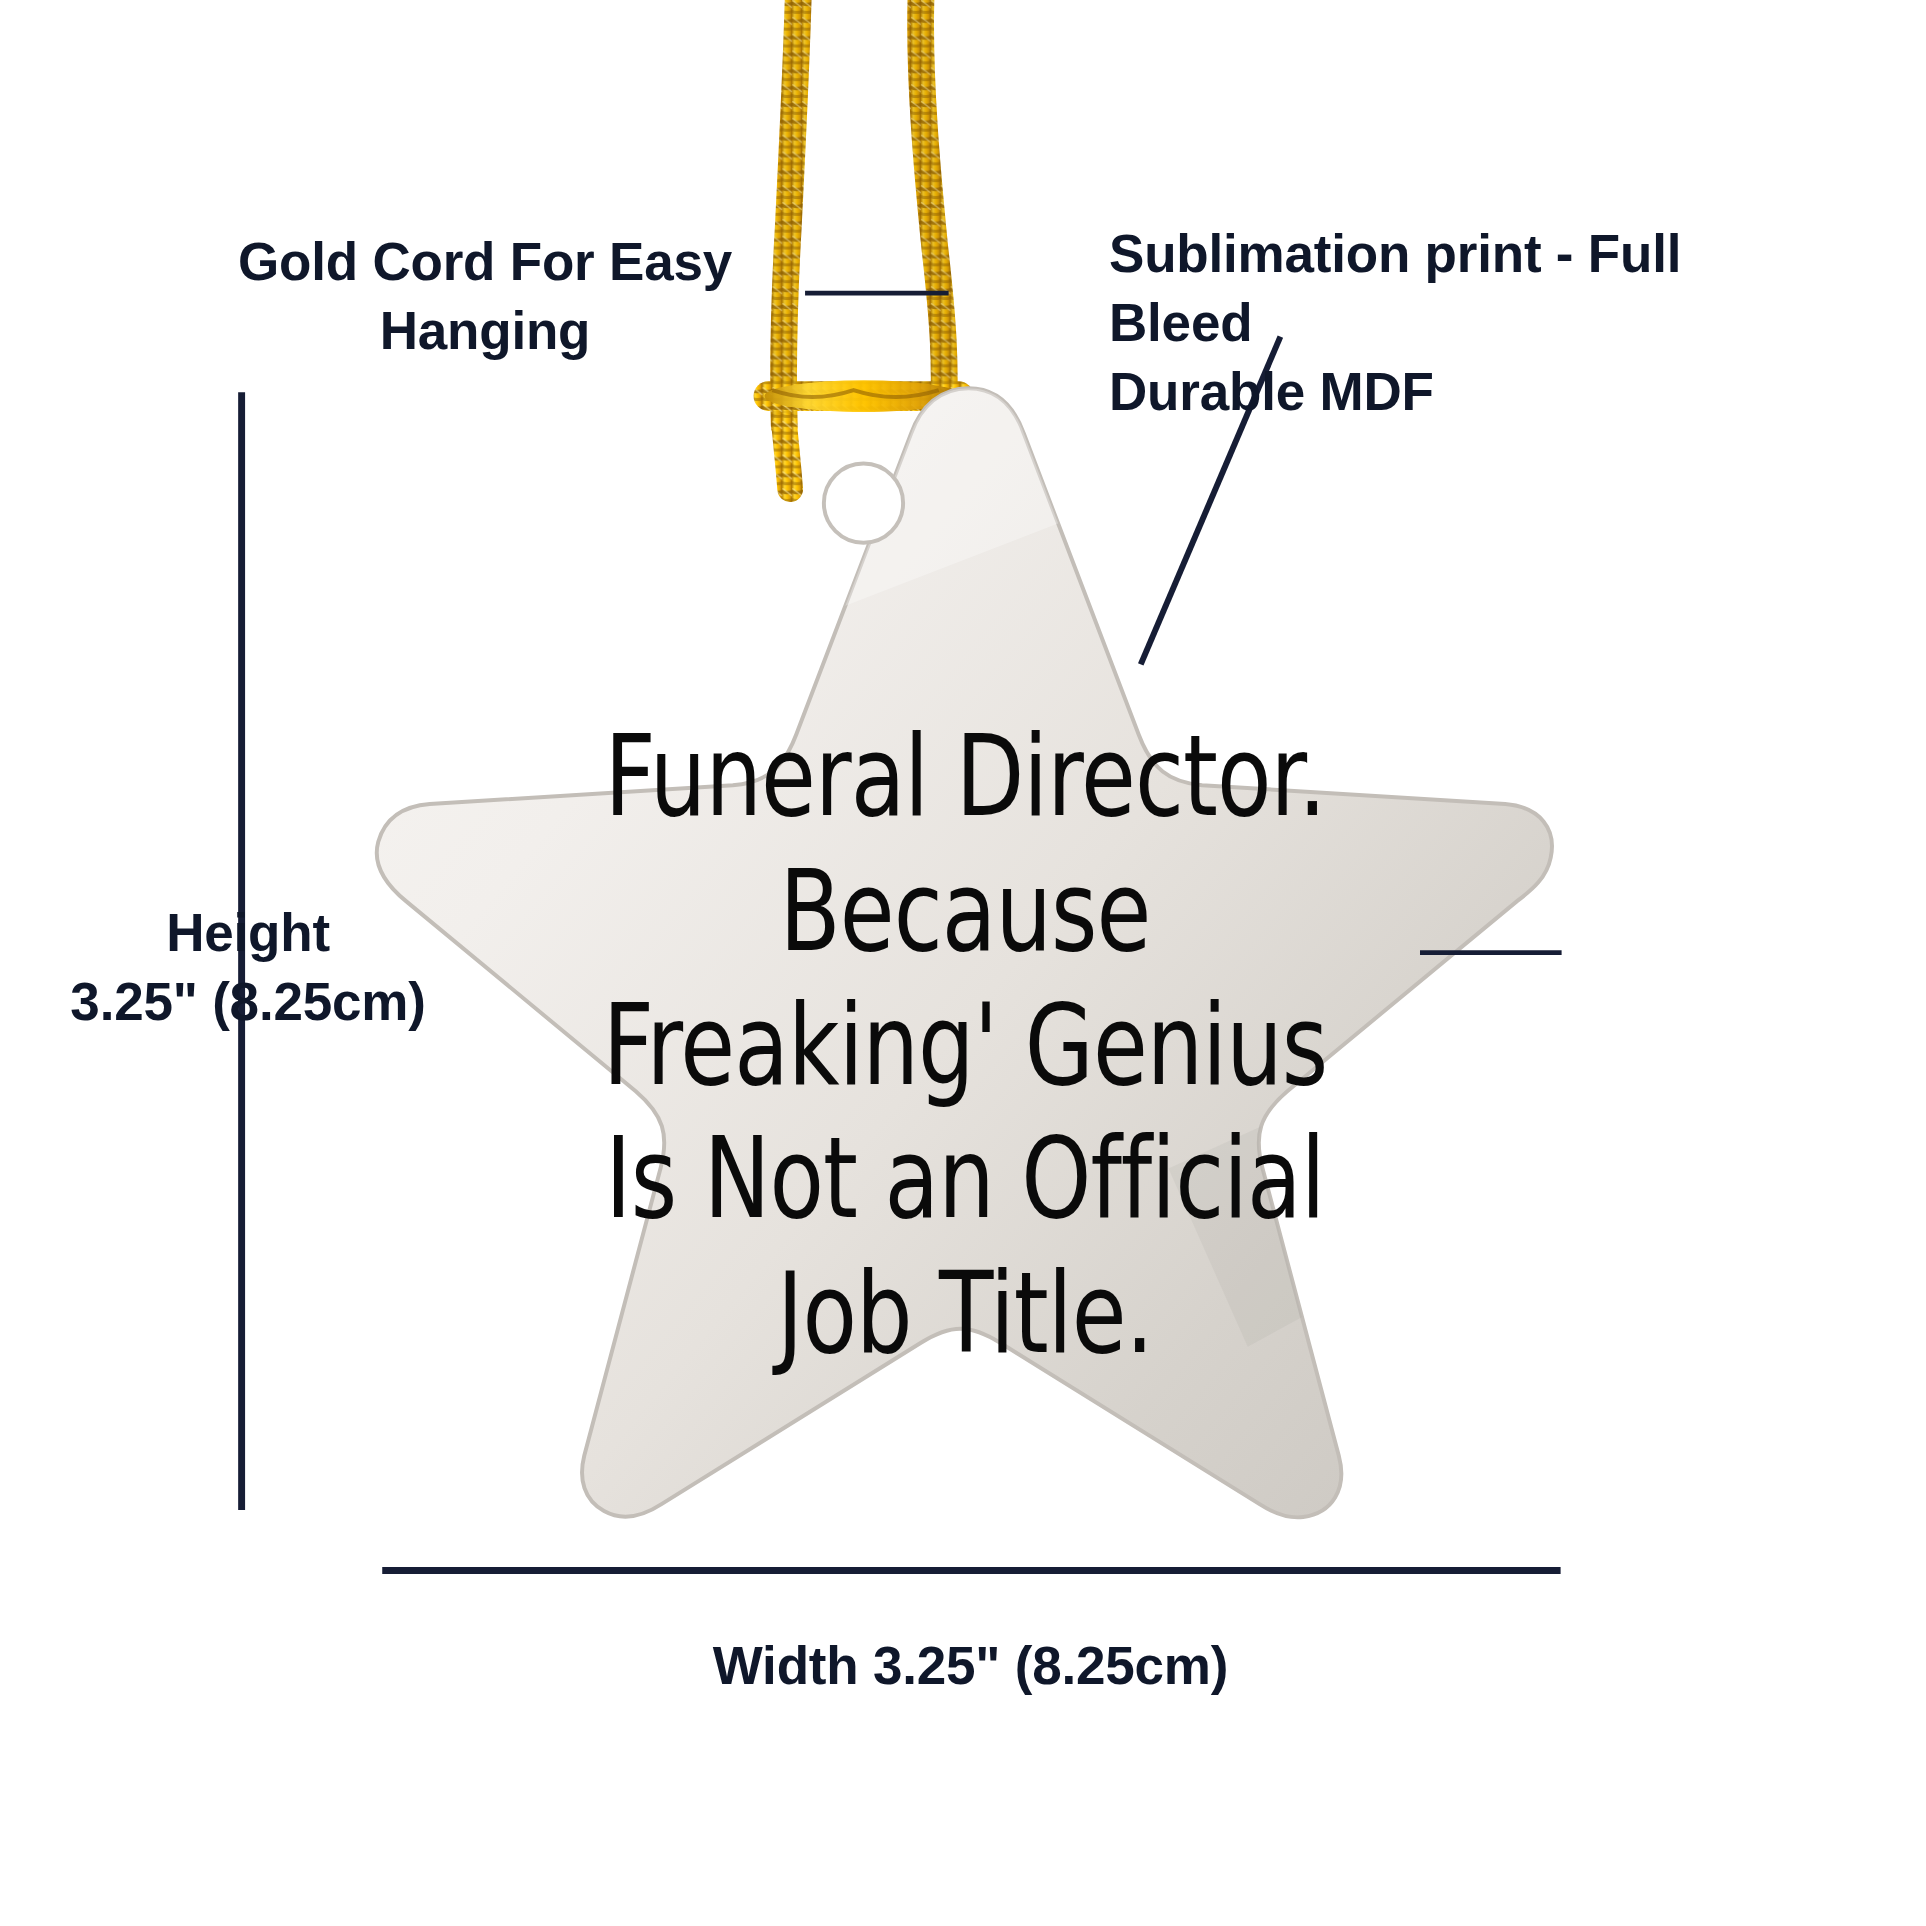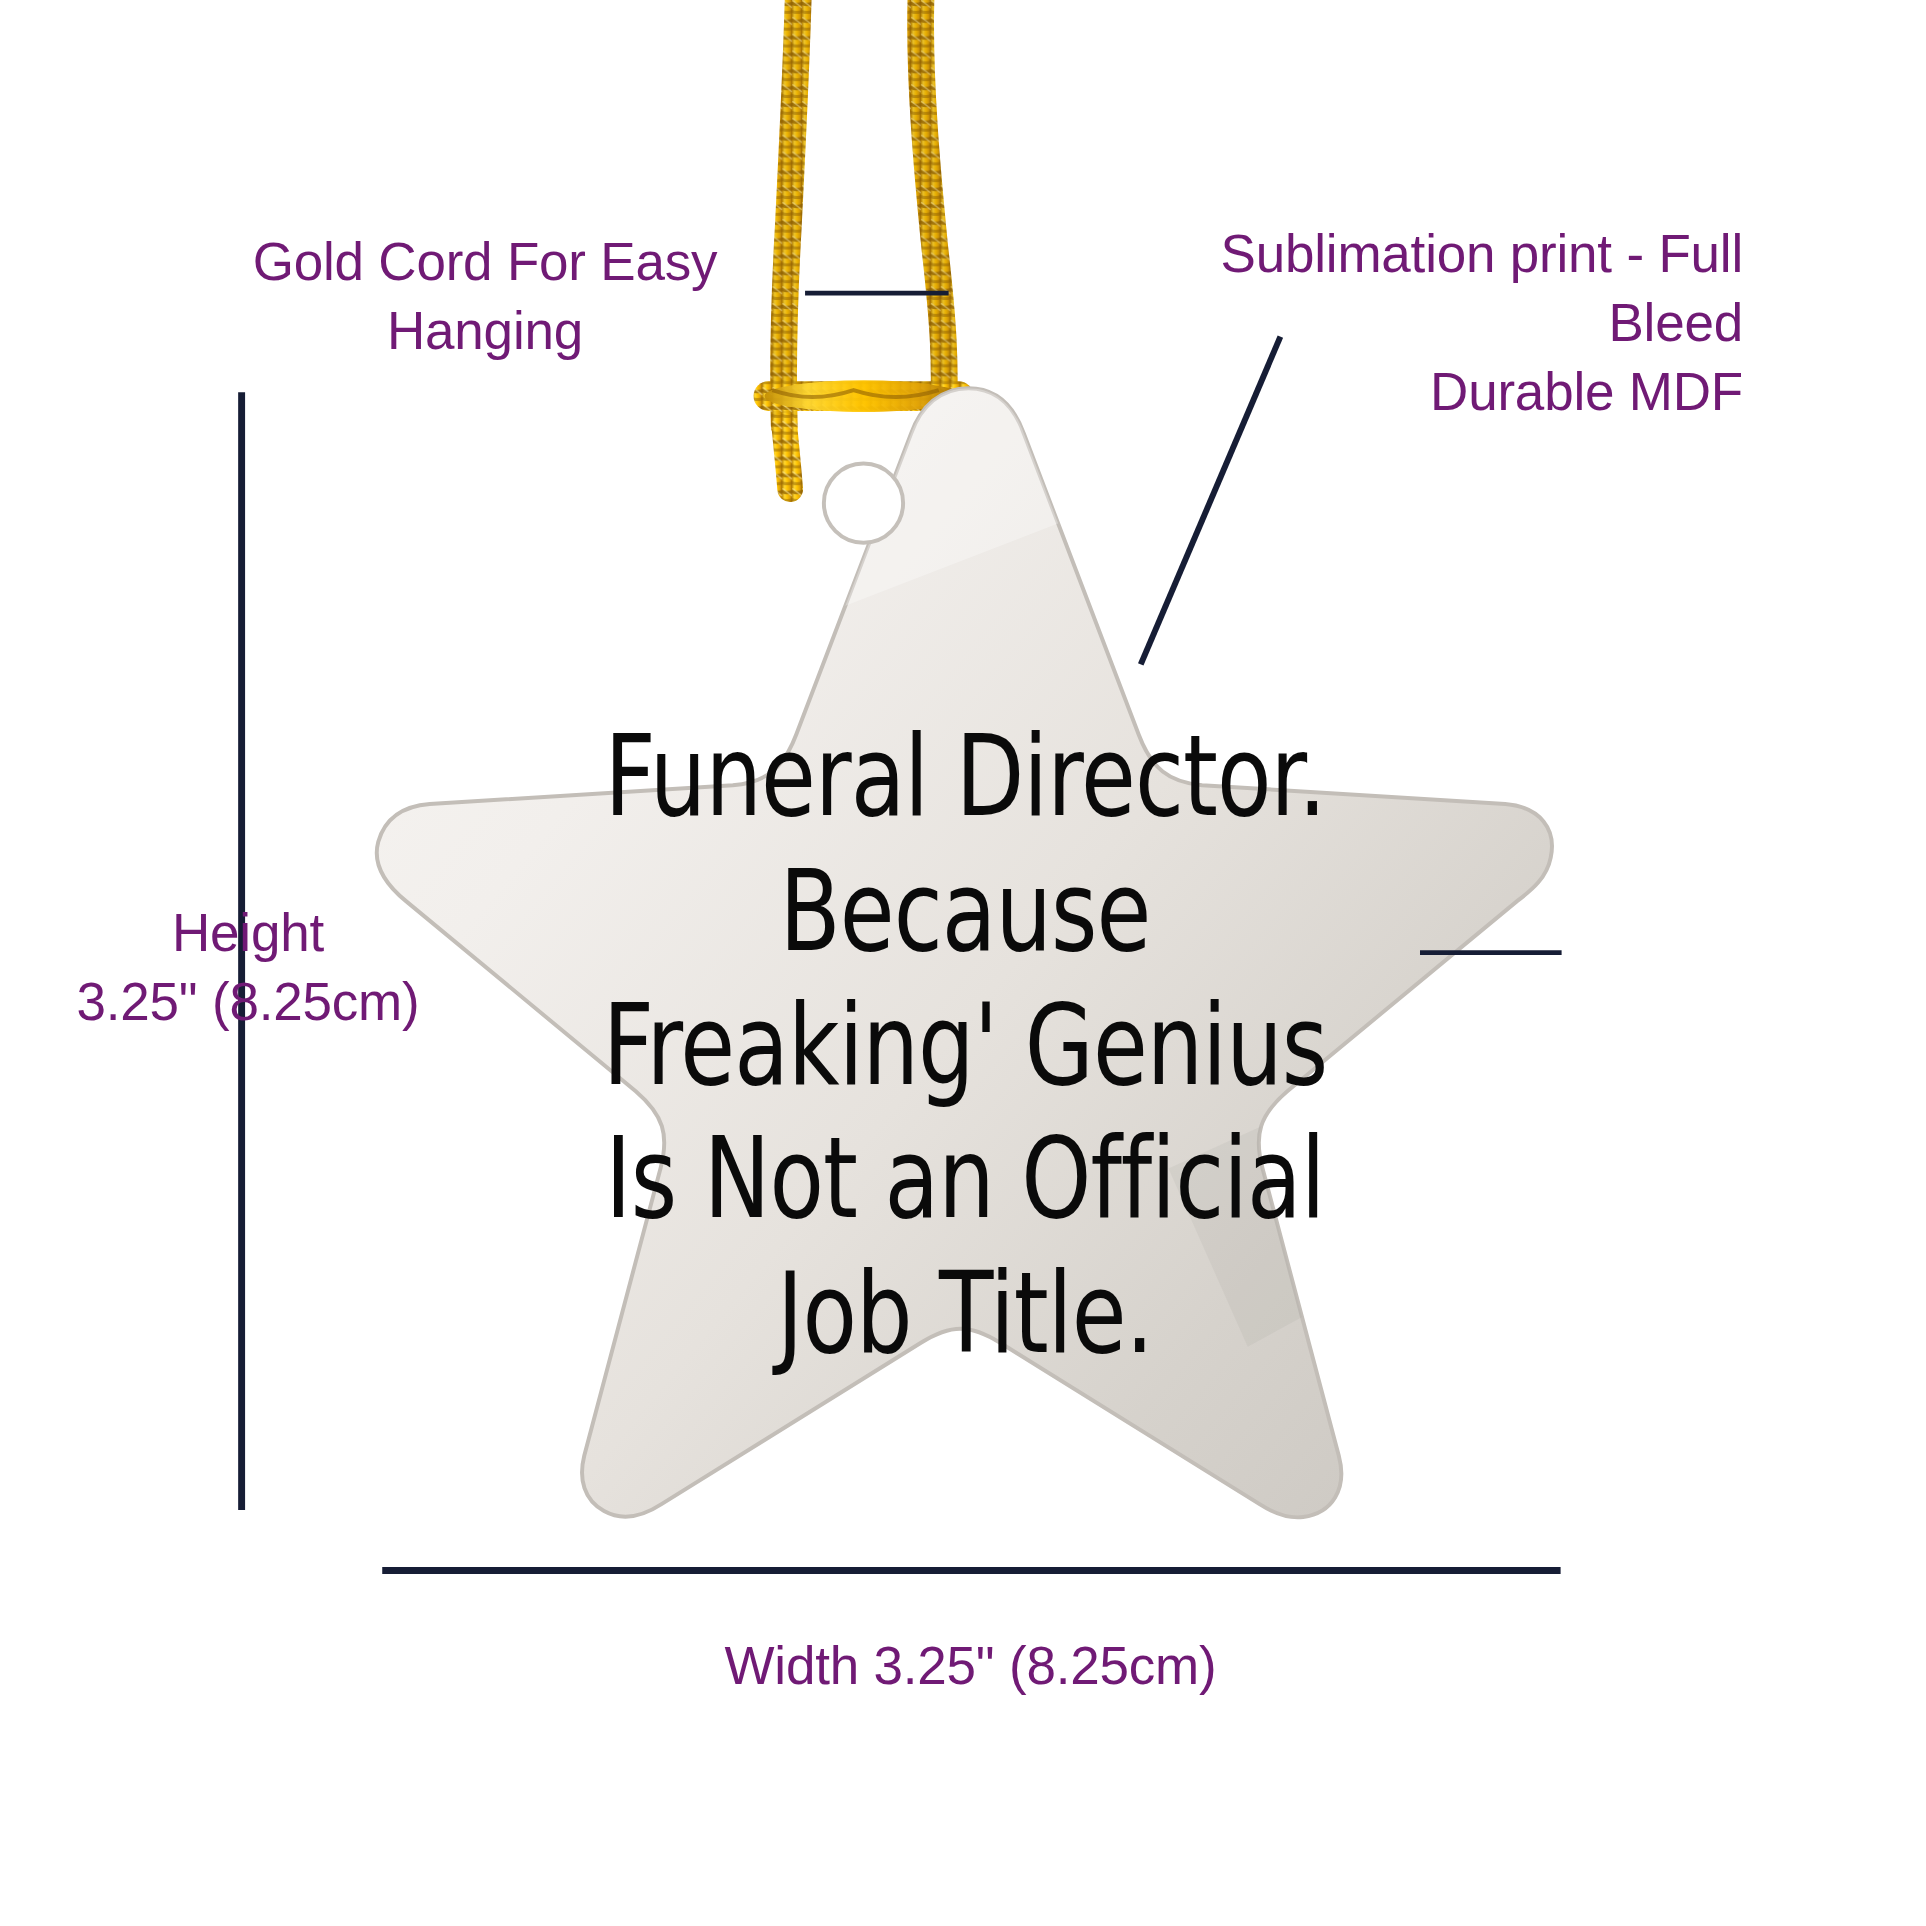--- a/index.html
+++ b/index.html
@@ -17,39 +17,39 @@
   }
   .svg-layer {
     position: absolute;
     left: 0;
     top: 0;
     width: 1927px;
     height: 1927px;
   }
   .callout {
     position: absolute;
-    color: #701a75;
+    color: #0f172a;
     font-family: "Liberation Sans", sans-serif;
     font-size: 53px;
     line-height: 1.30;
     letter-spacing: -0.2px;
     white-space: pre-line;
-    font-weight: 400;
+    font-weight: 700;
   }
   #label-gold-cord {
     left: 208px;
     top: 228px;
     width: 554px;
     text-align: center;
   }
   #label-sublimation {
     left: 1109px;
     top: 220px;
     width: 634px;
-    text-align: right;
+    text-align: left;
   }
   #label-height {
     left: 40px;
     top: 891px;
     width: 416px;
     text-align: center;
     margin-top: 8px;
   }
   #label-gloss {
     left: 1564px;

